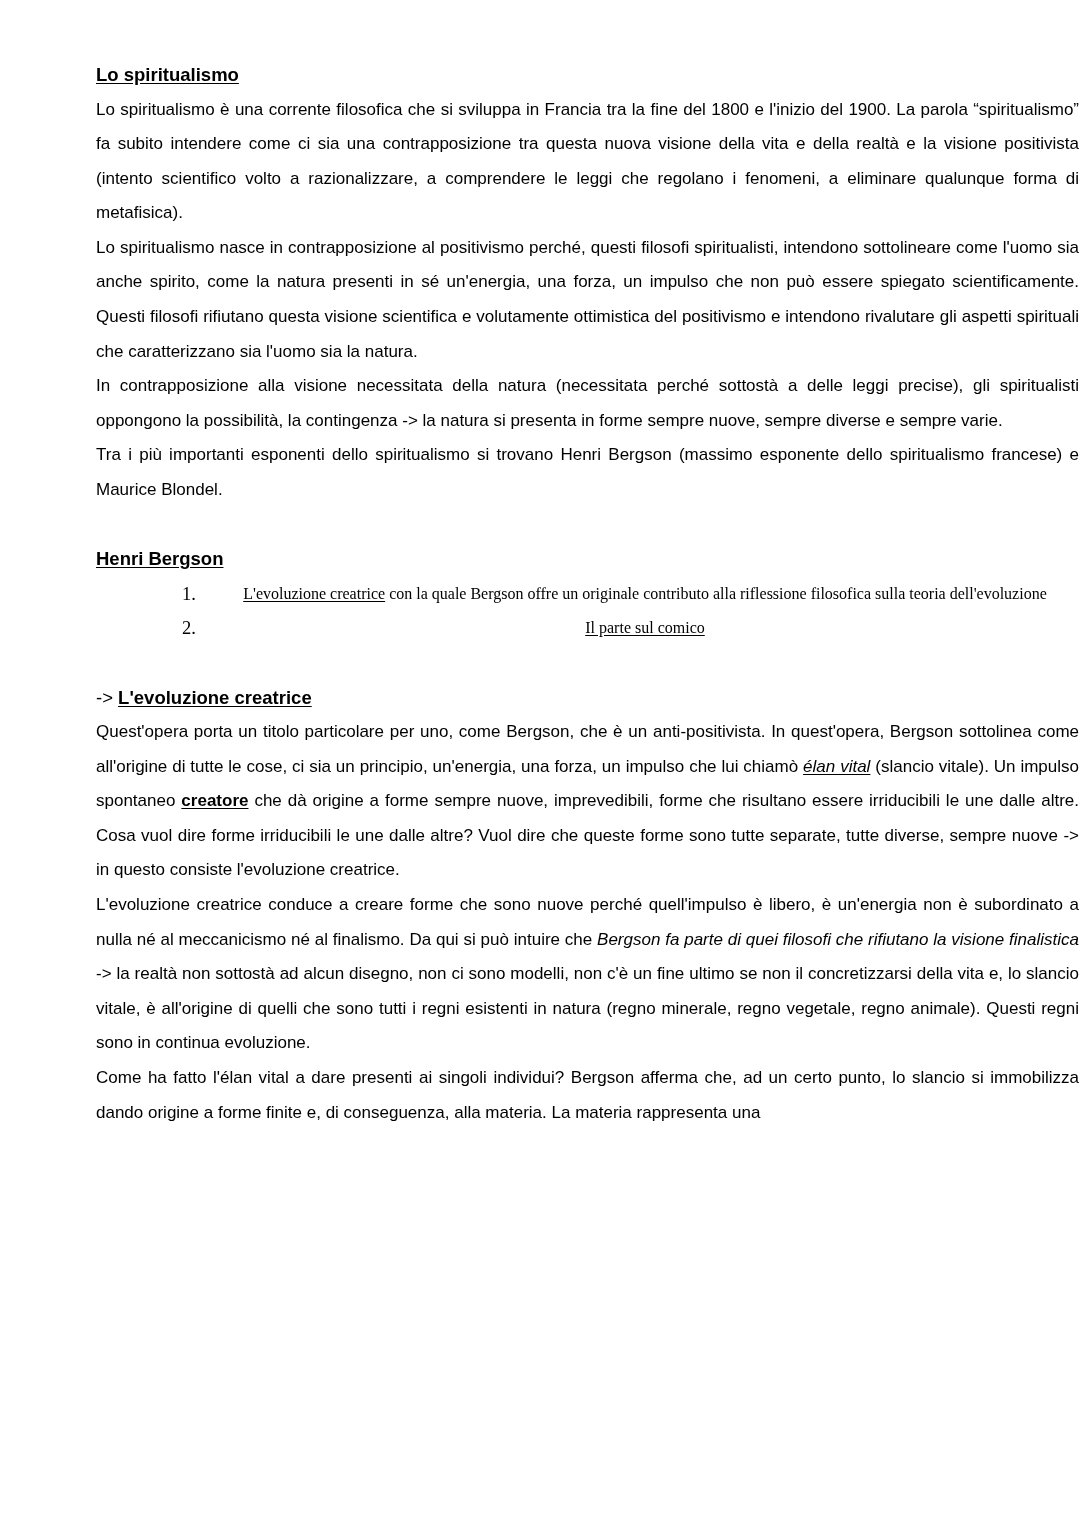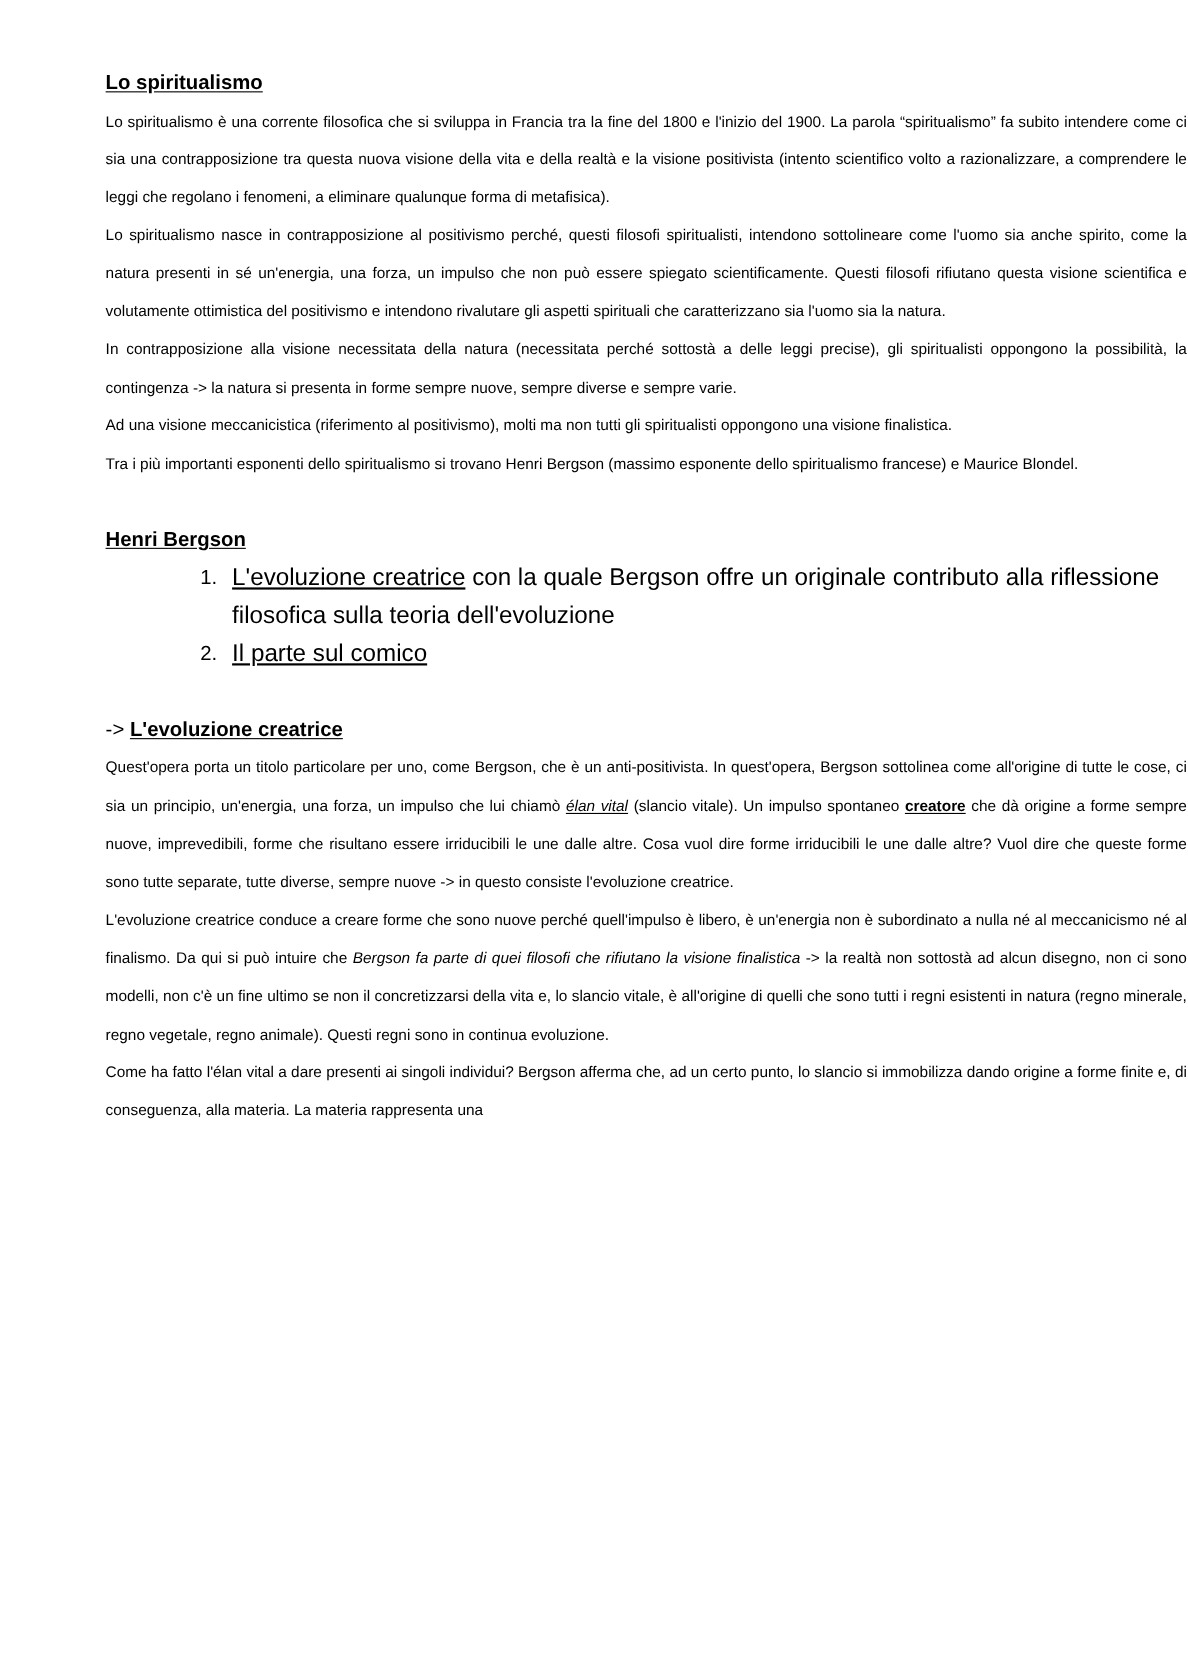--- a/index.html
+++ b/index.html
@@ -37,45 +37,46 @@
   }
   .heading .u {
     text-decoration: underline;
     text-underline-offset: 2px;
   }
   .arrow-prefix {
     font-weight: normal;
     text-decoration: none;
   }
   p.para {
-    font-size: 14px;
+    font-size: 17px;
     line-height: 34.6px;
     margin: 0;
     text-align: justify;
     text-justify: inter-word;
     hyphens: none;
     word-spacing: 0px;
   }
   .spacer {
     height: 34.6px;
   }
   ol.list {
     margin: 0;
     padding: 0;
     list-style: none;
     counter-reset: li;
   }
   ol.list > li {
     position: relative;
-    font-size: 22px;
+    font-size: 16px;
     line-height: 34.6px;
     margin: 0;
     padding-left: 115px;
-    text-align: left;
+    text-align: center;
     counter-increment: li;
+    font-family: Liberation Serif, serif;
   }
   ol.list > li::before {
     content: counter(li) ".";
     position: absolute;
     left: 86px;
     top: 0;
     font-size: 18.5px;
     line-height: 34.6px;
   }
   .u {
@@ -98,21 +99,20 @@
 </style>
 </head>
 <body>
 
 <div class="page">
   <div class="doc" id="doc-root">
       <div class="heading"><span class="u">Lo spiritualismo</span></div>
       <p class="para">Lo spiritualismo è una corrente filosofica che si sviluppa in Francia tra la fine del 1800 e l'inizio del 1900. La parola “spiritualismo” fa subito intendere come ci sia una contrapposizione tra questa nuova visione della vita e della realtà e la visione positivista (intento scientifico volto a razionalizzare, a comprendere le leggi che regolano i fenomeni, a eliminare qualunque forma di metafisica).</p>
       <p class="para">Lo spiritualismo nasce in contrapposizione al positivismo perché, questi filosofi spiritualisti, intendono sottolineare come l'uomo sia anche spirito, come la natura presenti in sé un'energia, una forza, un impulso che non può essere spiegato scientificamente. Questi filosofi rifiutano questa visione scientifica e volutamente ottimistica del positivismo e intendono rivalutare gli aspetti spirituali che caratterizzano sia l'uomo sia la natura.</p>
       <p class="para">In contrapposizione alla visione necessitata della natura (necessitata perché sottostà a delle leggi precise), gli spiritualisti oppongono la possibilità, la contingenza -&gt; la natura si presenta in forme sempre nuove, sempre diverse e sempre varie.</p>
-      <p class="para">Ad una visione meccanicistica (riferimento al positivismo), molti ma non tutti gli spiritualisti oppongono una visione finalistica.</p>
       <p class="para">Tra i più importanti esponenti dello spiritualismo si trovano Henri Bergson (massimo esponente dello spiritualismo francese) e Maurice Blondel.</p>
       <div class="spacer"></div>
       <div class="heading"><span class="u">Henri Bergson</span></div>
       <ol class="list">
         <li><span class="u">L'evoluzione creatrice</span><span> con la quale Bergson offre un originale contributo alla riflessione filosofica sulla teoria dell'evoluzione</span></li>
         <li><span class="u">Il parte sul comico</span></li>
       </ol>
       <div class="spacer"></div>
       <div class="heading"><span class="arrow-prefix">-&gt; </span><span class="u">L'evoluzione creatrice</span></div>
       <p class="para"><span>Quest'opera porta un titolo particolare per uno, come Bergson, che è un anti-positivista. In quest'opera, Bergson sottolinea come all'origine di tutte le cose, ci sia un principio, un'energia, una forza, un impulso che lui chiamò </span><span class="iu">élan vital</span><span> (slancio vitale). Un impulso spontaneo </span><span class="bu">creatore</span><span> che dà origine a forme sempre nuove, imprevedibili, forme che risultano essere irriducibili le une dalle altre. Cosa vuol dire forme irriducibili le une dalle altre? Vuol dire che queste forme sono tutte separate, tutte diverse, sempre nuove -&gt; in questo consiste l'evoluzione creatrice.</span></p>

